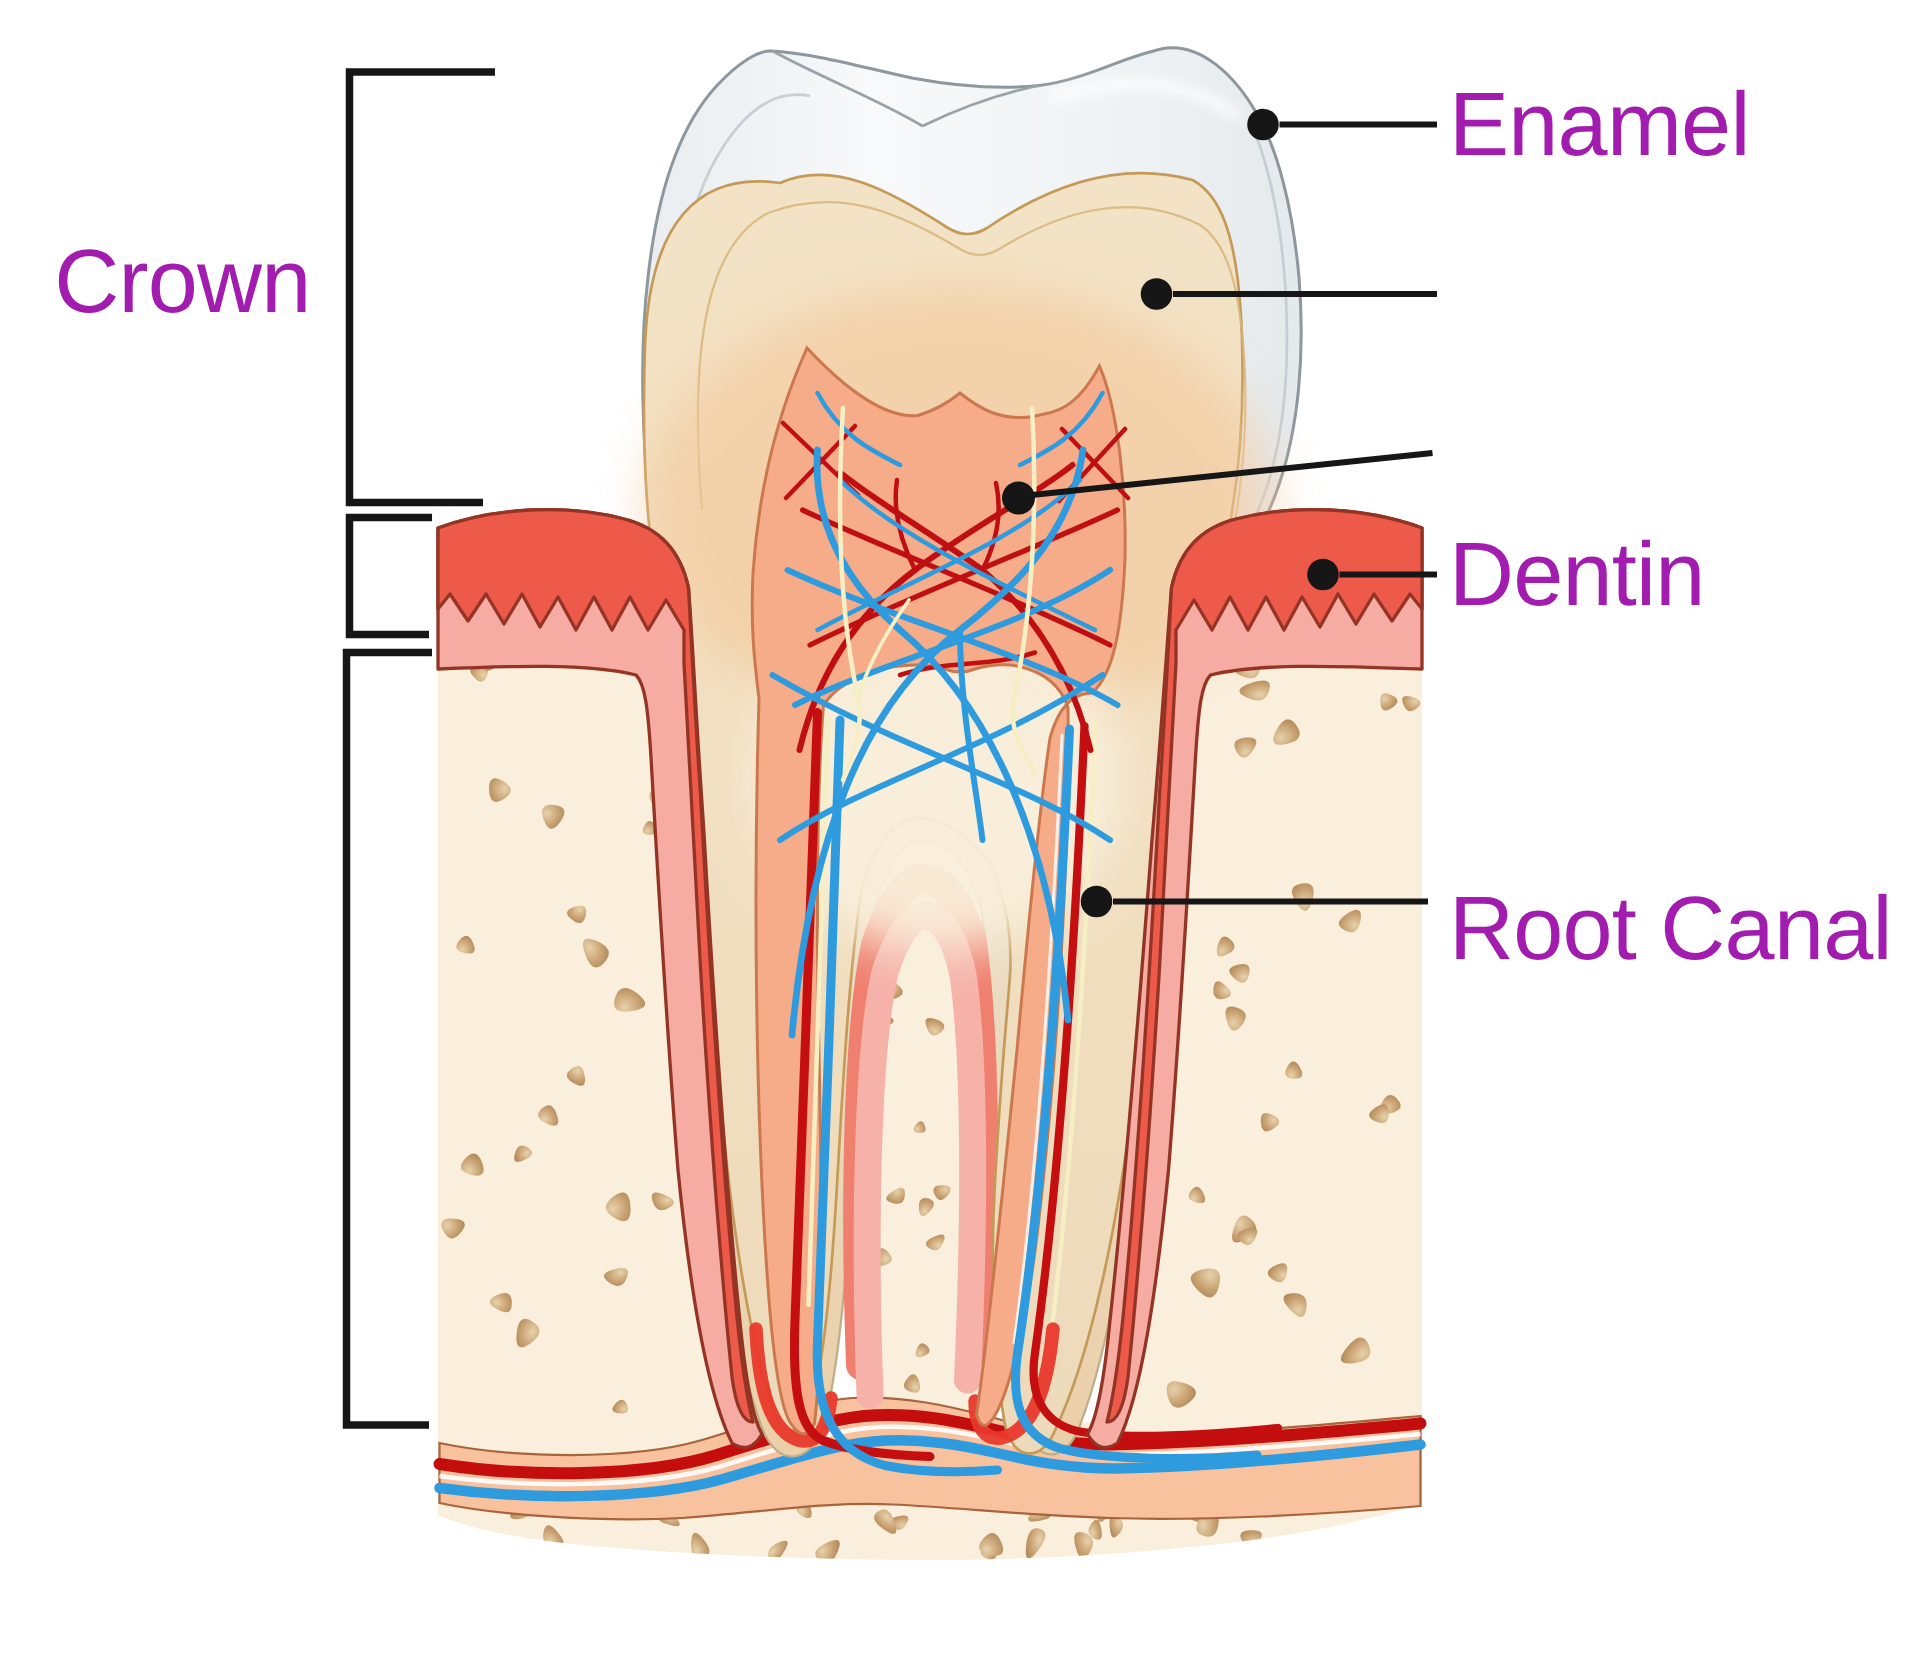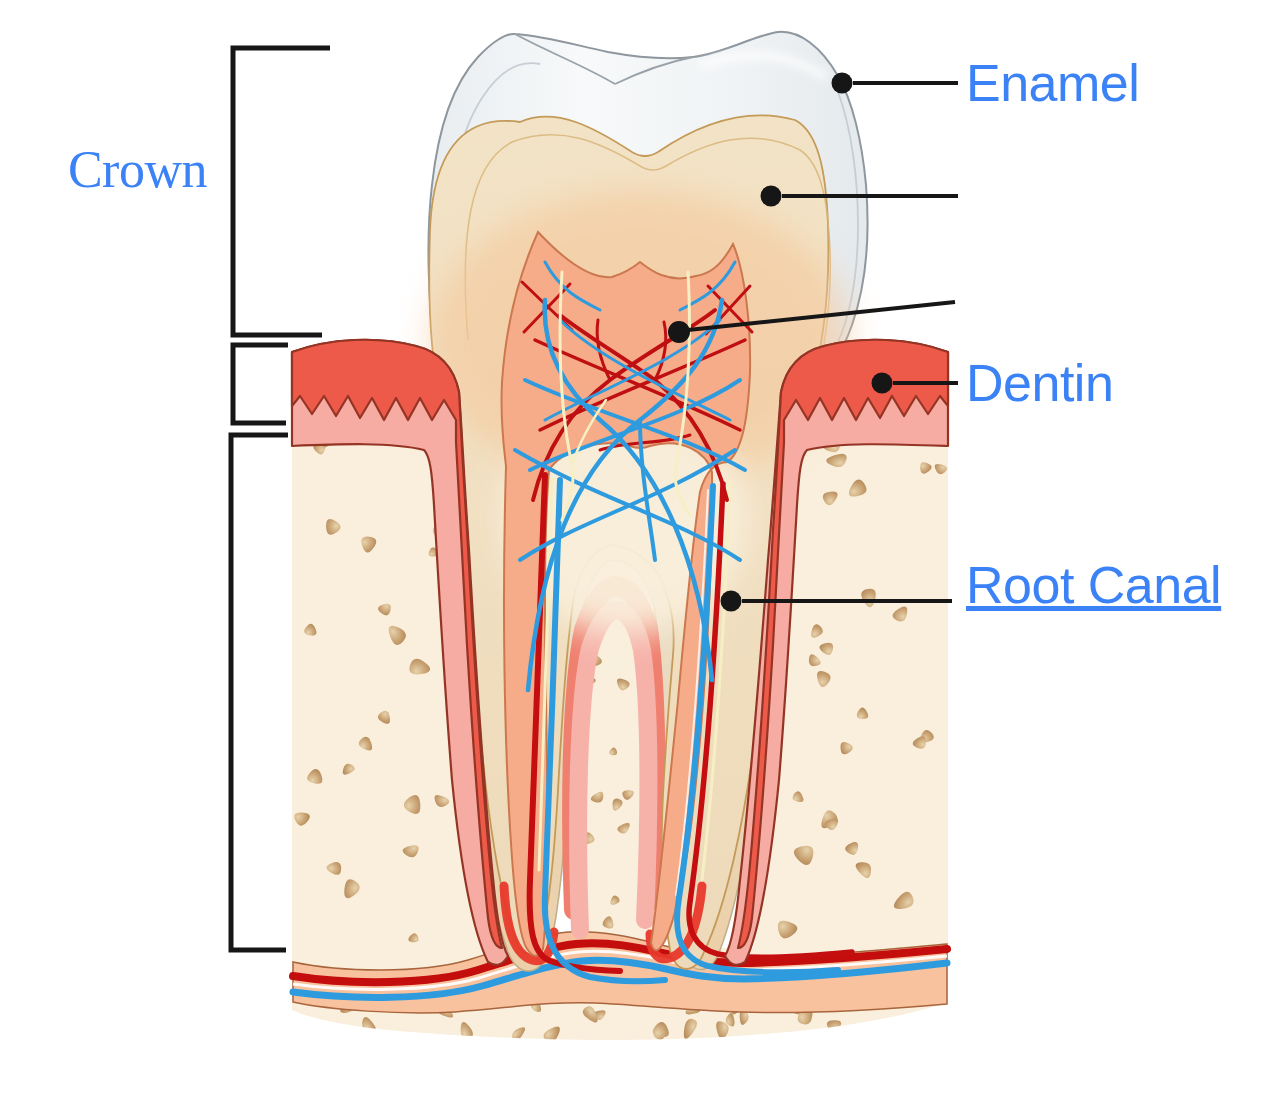--- a/index.html
+++ b/index.html
@@ -1,20 +1,20 @@
 <!DOCTYPE html>
 <html><head>
 <meta charset="utf-8">
 <style>
   html,body{margin:0;padding:0;background:#ffffff;}
   #stage{position:relative;width:1280px;height:1120px;background:#fff;overflow:hidden;
          font-family:"Liberation Sans",sans-serif;}
   #art{position:absolute;left:0;top:0;}
-  .lbl{position:absolute;font-size:52px;line-height:62px;font-weight:400;
-       color:#3b82f6;letter-spacing:-0.5px;white-space:nowrap;}
+  .lbl{position:absolute;font-size:60px;line-height:62px;font-weight:400;
+       color:#a21caf;letter-spacing:-0.5px;white-space:nowrap;}
   .lbl-left{text-align:right;width:200px;}
 </style>
 </head>
 <body>
 
 <div id="stage">
 
 <svg id="art" width="1280" height="1120" viewBox="0 0 1280 1120">
   <defs>
     <linearGradient id="enamelGrad" x1="0" y1="0" x2="1" y2="0">
@@ -246,17 +246,17 @@
         <circle cx="771" cy="196" r="10.5" stroke="none"></circle>
     <line x1="688" y1="330" x2="955" y2="302"></line>
         <circle cx="679" cy="332" r="11" stroke="none"></circle>
     <line x1="893" y1="383" x2="958" y2="383"></line>
         <circle cx="882" cy="383" r="10.5" stroke="none"></circle>
     <line x1="742" y1="601" x2="952" y2="601"></line>
         <circle cx="731" cy="601" r="10.5" stroke="none"></circle>
   </g>
 </svg>
 
-<div class="lbl lbl-left" style="left:7px;top:139px;font-family:Liberation Serif, serif;">Crown</div>
+<div class="lbl lbl-left" style="left:7px;top:157px;">Crown</div>
 <div class="lbl" style="left:966px;top:52px;">Enamel</div>
 <div class="lbl" style="left:966px;top:352px;">Dentin</div>
-<div class="lbl" style="left:966px;top:554px;text-decoration:underline;">Root Canal</div>
+<div class="lbl" style="left:966px;top:588px;">Root Canal</div>
 </div>
 
 </body></html>

